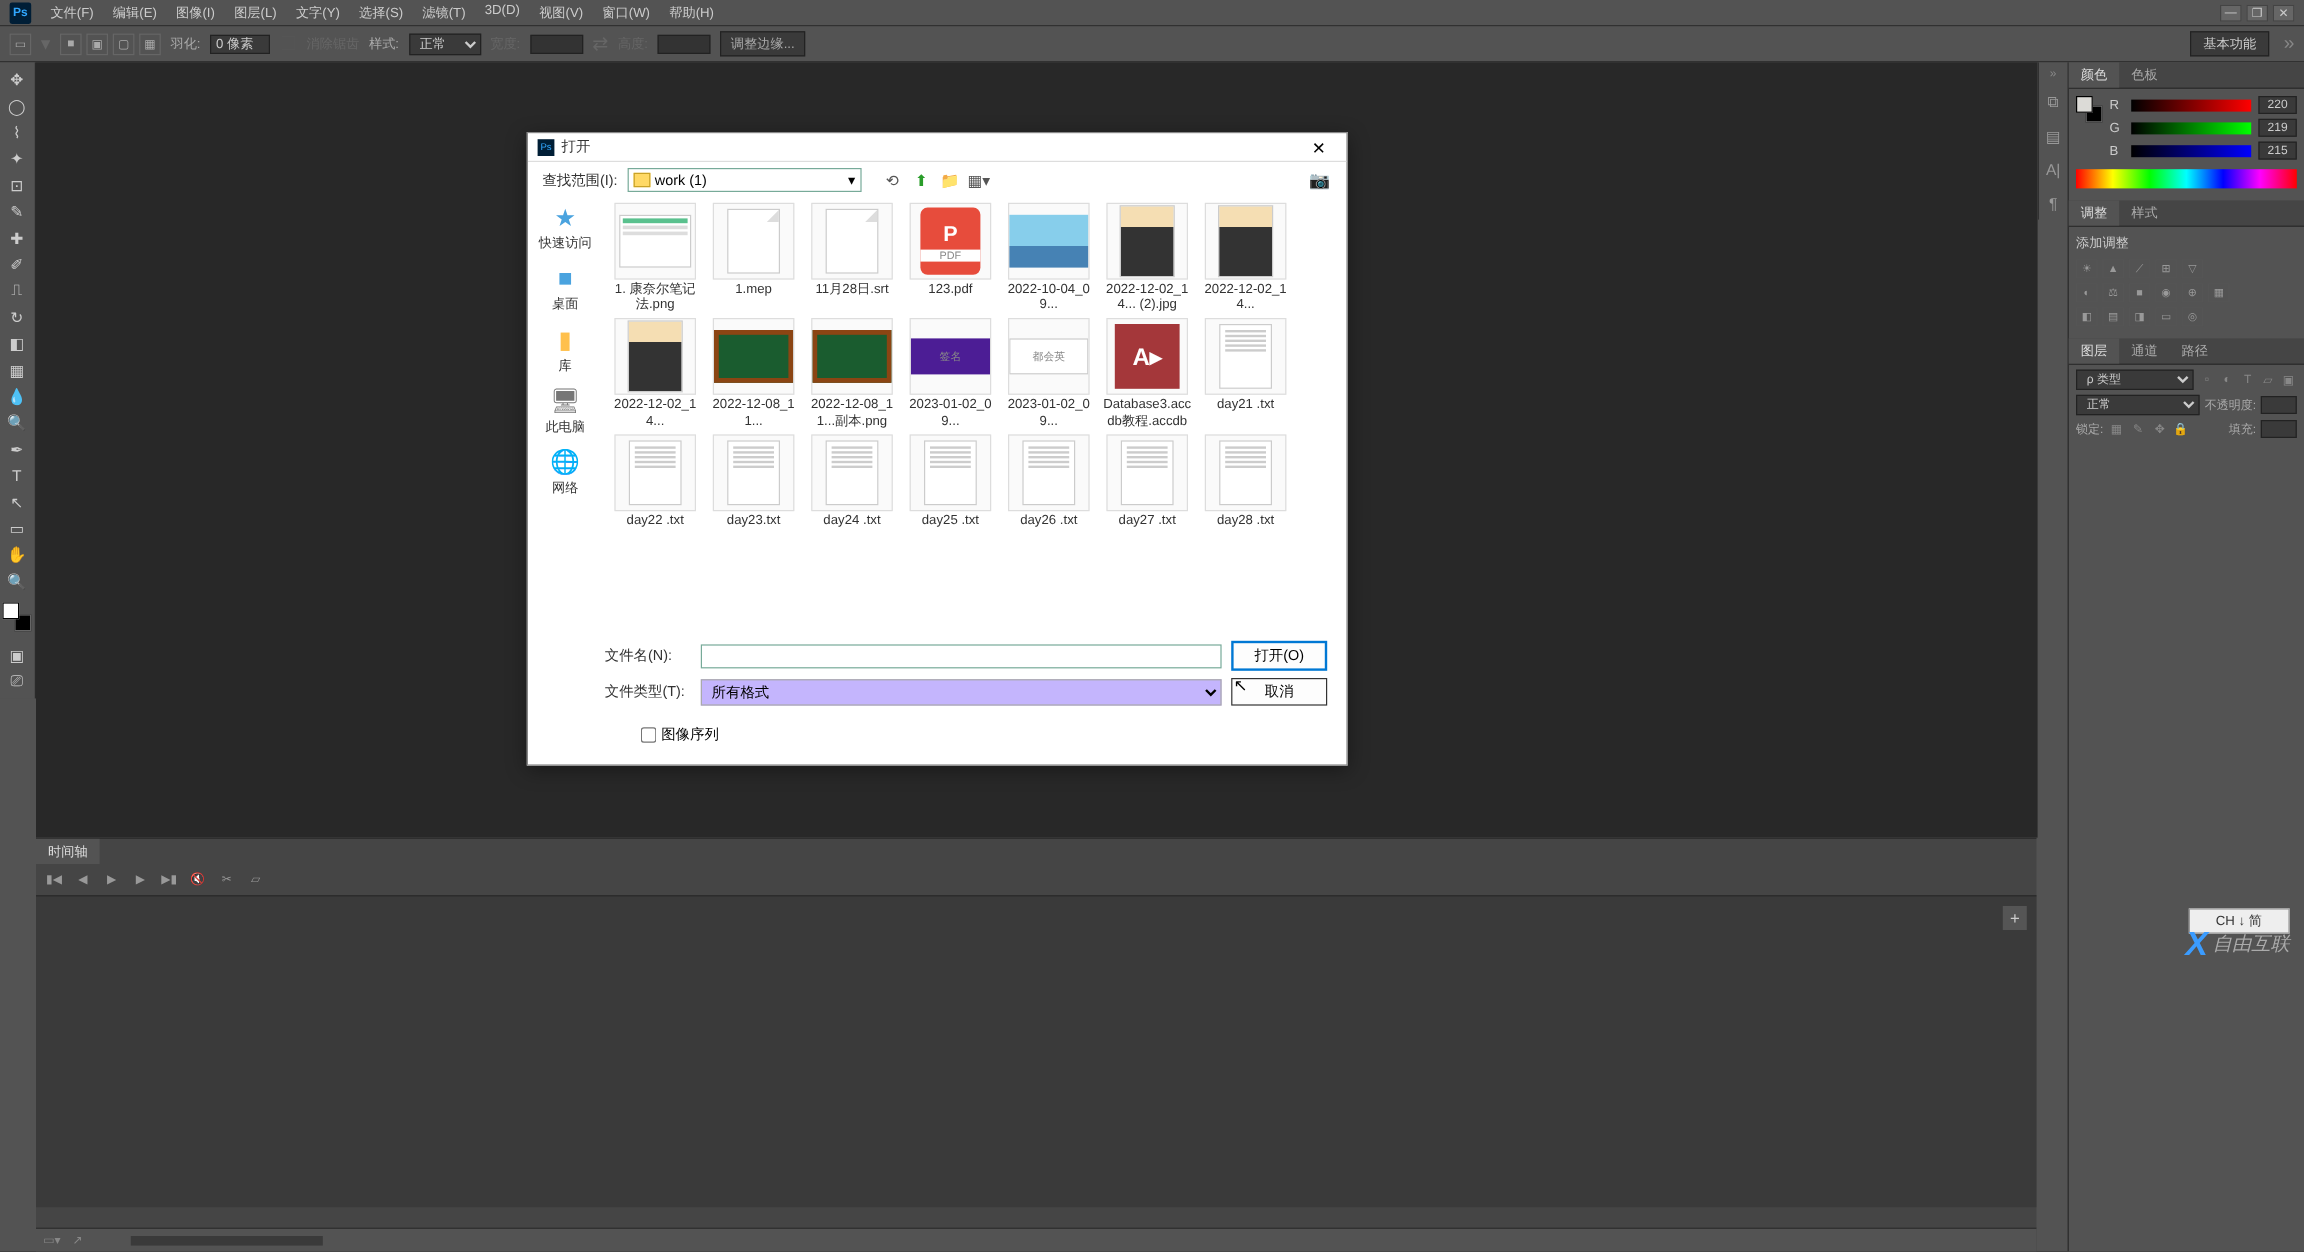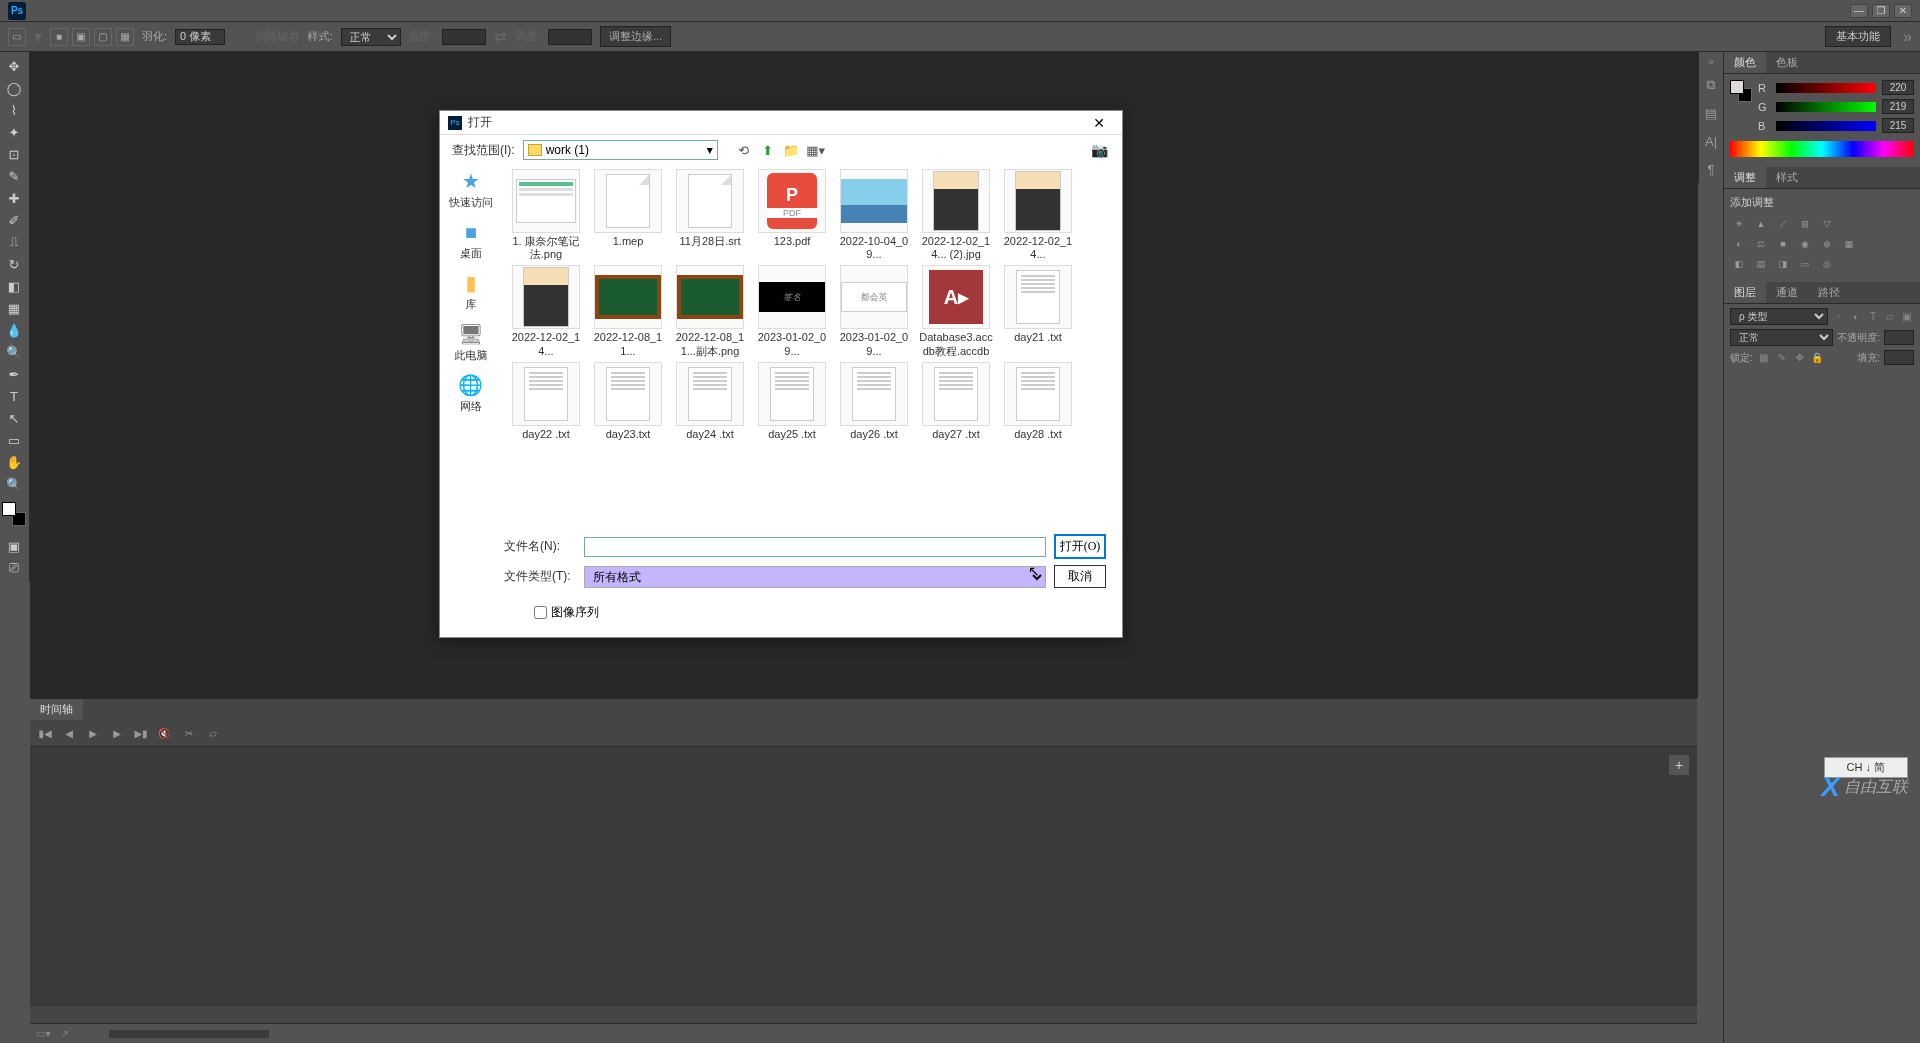--- a/index.html
+++ b/index.html
@@ -109,36 +109,49 @@
 .thumb-access { background: #a4373a; color: #fff; width: 54px; height: 54px; display: flex; align-items: center; justify-content: center; font-size: 20px; font-weight: bold; }
 .thumb-txt { background: #fff; border: 1px solid #ccc; width: 44px; height: 54px; display: flex; flex-direction: column; padding: 4px; gap: 2px; }
 .thumb-txt-line { height: 2px; background: #ccc; }
 .thumb-board { width: 66px; height: 44px; background: #1a5c2f; border: 4px solid #8b4513; }
 
 .dlg-footer { padding: 10px 16px 16px; display: flex; flex-direction: column; gap: 6px; }
 .dlg-f-row { display: flex; align-items: center; gap: 8px; }
 .dlg-f-label { font-size: 12px; color: #333; width: 72px; margin-left: 48px; }
 .dlg-f-input { flex: 1; border: 1px solid #7a9; font-size: 12px; padding: 2px 4px; background: #fff; }
 .dlg-f-select { flex: 1; border: 1px solid #aaa; font-size: 12px; padding: 2px 4px; background: #c4b5fd; }
-.dlg-f-btn { width: 52px; border: 1px solid #333; font-size: 12px; padding: 2px 0; background: #fdfdfd; text-align: center; cursor: pointer; font-family: Liberation Serif, serif; }
+.dlg-f-btn { width: 80px; border: 1px solid #333; font-size: 12px; padding: 2px 0; background: #fdfdfd; text-align: center; cursor: pointer; }
 .dlg-f-btn.primary { border: 2px solid #0078d4; }
 .dlg-checkbox { display: flex; align-items: center; gap: 4px; font-size: 12px; margin-top: 10px; margin-left: 78px; }
 .cursor-arrow { position: absolute; left: 1028px; top: 563px; font-size: 14px; color: #000; z-index: 200; pointer-events: none; }
 
 
 .ime-badge { position: absolute; right: 12px; bottom: 265px; background: #eee; border: 1px solid #999; padding: 2px 22px; font-size: 11px; color: #333; z-index: 50; }
 
 .watermark { position: absolute; right: 12px; bottom: 240px; color: #aaa; font-size: 16px; font-style: italic; z-index: 50; display: flex; align-items: center; gap: 4px; }
 .watermark .x { color: #3b9cff; font-size: 28px; font-weight: bold; font-style: italic; }
 </style>
 </head>
 <body>
 
 <div class="menubar">
   <div class="ps-logo">Ps</div>
+  <div id="menu-items" style="display: flex;">
+      <span class="menu-item">文件(F)</span>
+      <span class="menu-item">编辑(E)</span>
+      <span class="menu-item">图像(I)</span>
+      <span class="menu-item">图层(L)</span>
+      <span class="menu-item">文字(Y)</span>
+      <span class="menu-item">选择(S)</span>
+      <span class="menu-item">滤镜(T)</span>
+      <span class="menu-item">3D(D)</span>
+      <span class="menu-item">视图(V)</span>
+      <span class="menu-item">窗口(W)</span>
+      <span class="menu-item">帮助(H)</span>
+    </div>
   <div class="window-controls">
     <div class="win-btn">—</div>
     <div class="win-btn">❐</div>
     <div class="win-btn">✕</div>
   </div>
 </div>
 
 <div class="options-bar">
   <div class="opt-icon">▭</div>
   <span style="color:#666">▾</span>
@@ -429,21 +442,21 @@
             <div class="file-name">2022-12-08_11...</div>
           </div>
           <div class="file-item">
             <div class="file-thumb">
               <div class="thumb-board"></div>
             </div>
             <div class="file-name">2022-12-08_11...副本.png</div>
           </div>
           <div class="file-item">
             <div class="file-thumb">
-              <div style="width:66px;height:30px;background:#000000;display:flex;align-items:center;justify-content:center;font-size:9px;font-style:italic">签名</div>
+              <div style="width:66px;height:30px;background:#4c1d95;display:flex;align-items:center;justify-content:center;font-size:9px;">签名</div>
             </div>
             <div class="file-name">2023-01-02_09...</div>
           </div>
           <div class="file-item">
             <div class="file-thumb">
               <div style="width:66px;height:30px;background:#fff;border:1px solid #ccc;display:flex;align-items:center;justify-content:center;font-size:9px">都会英</div>
             </div>
             <div class="file-name">2023-01-02_09...</div>
           </div>
           <div class="file-item">

